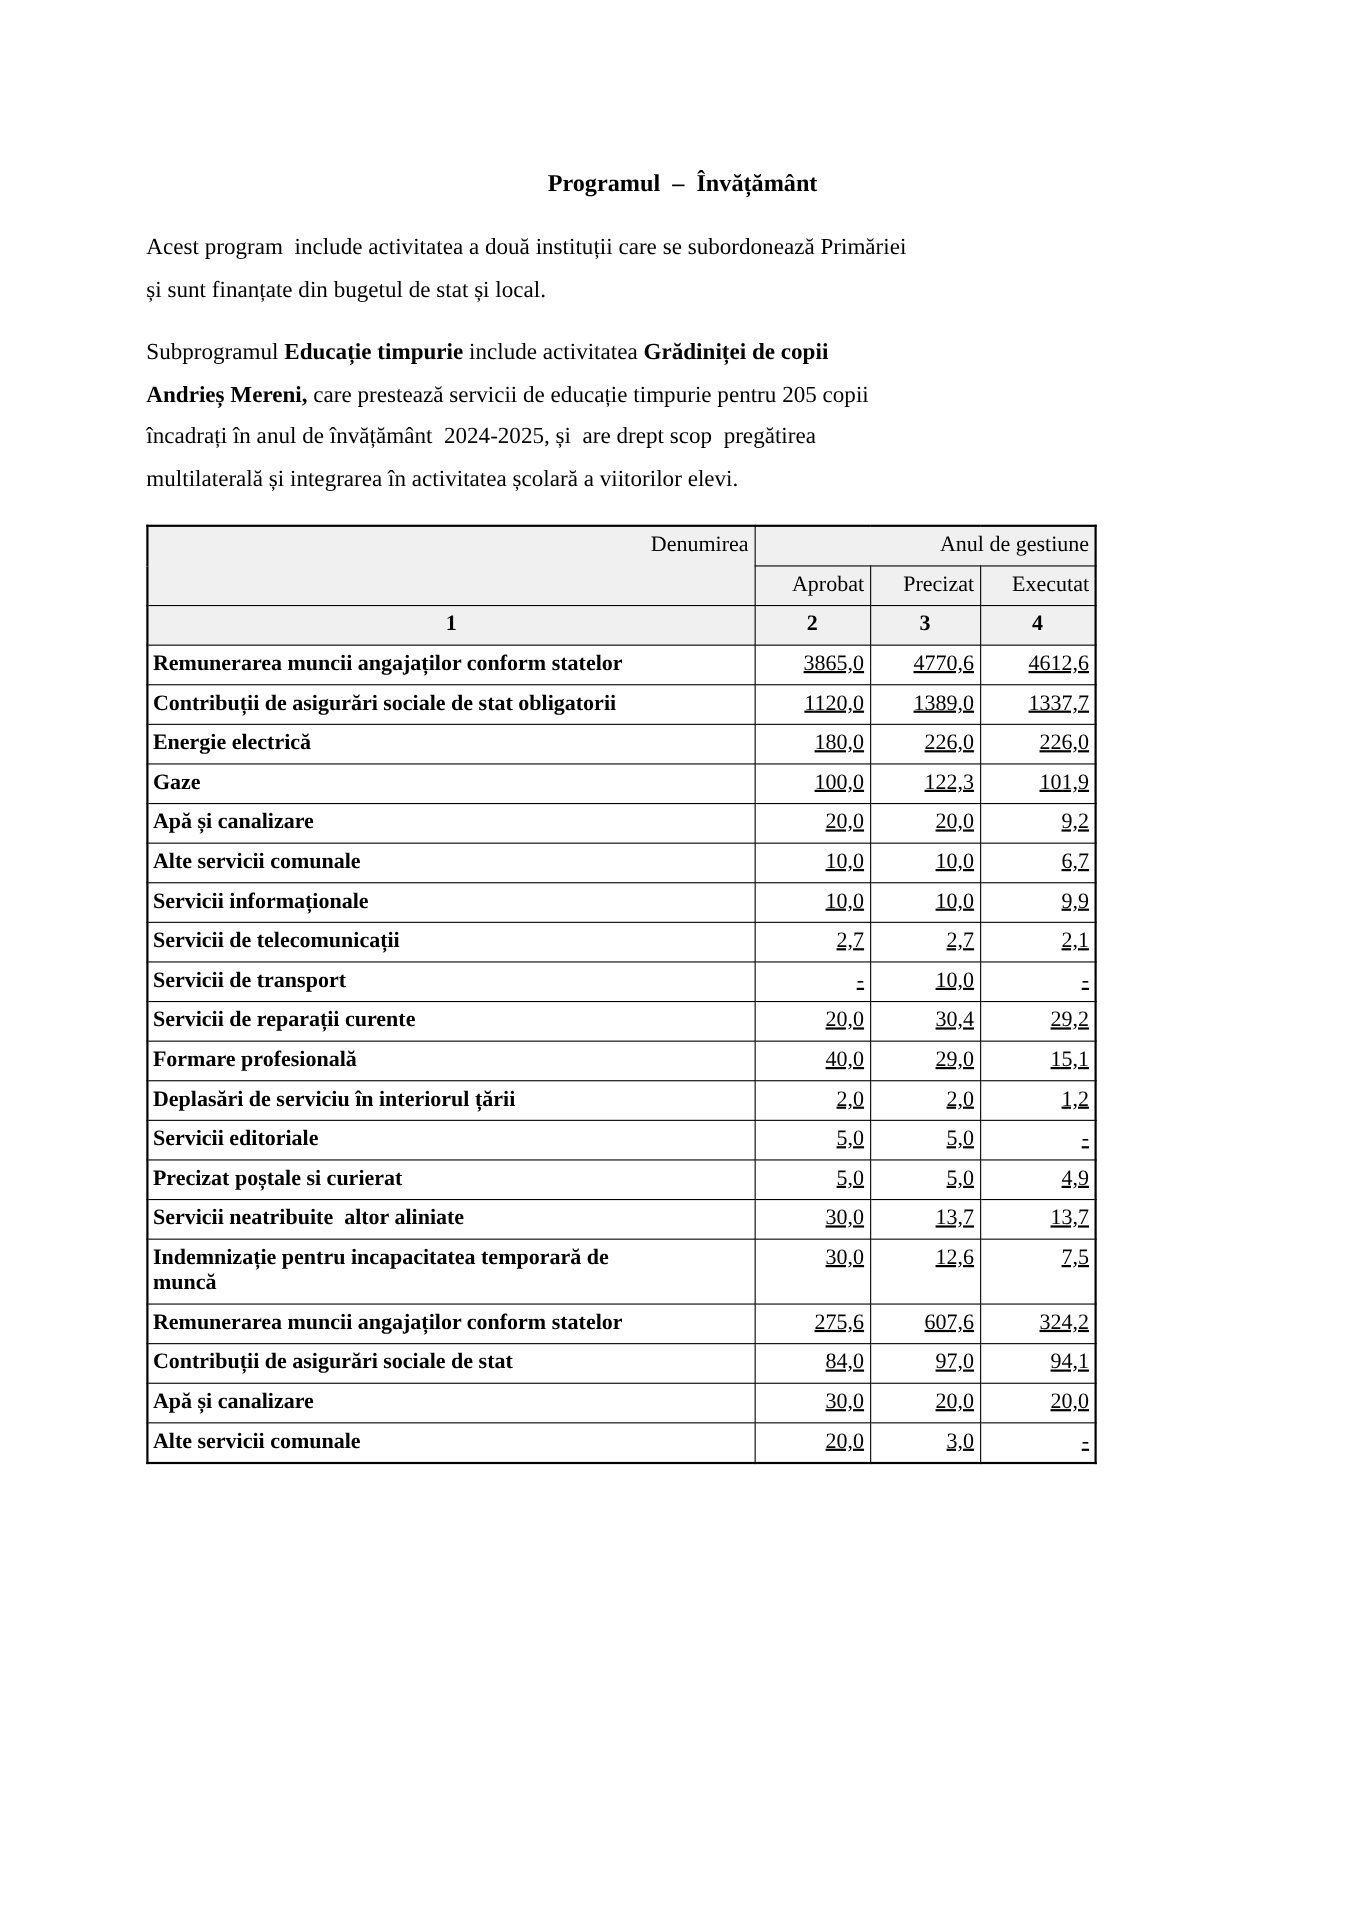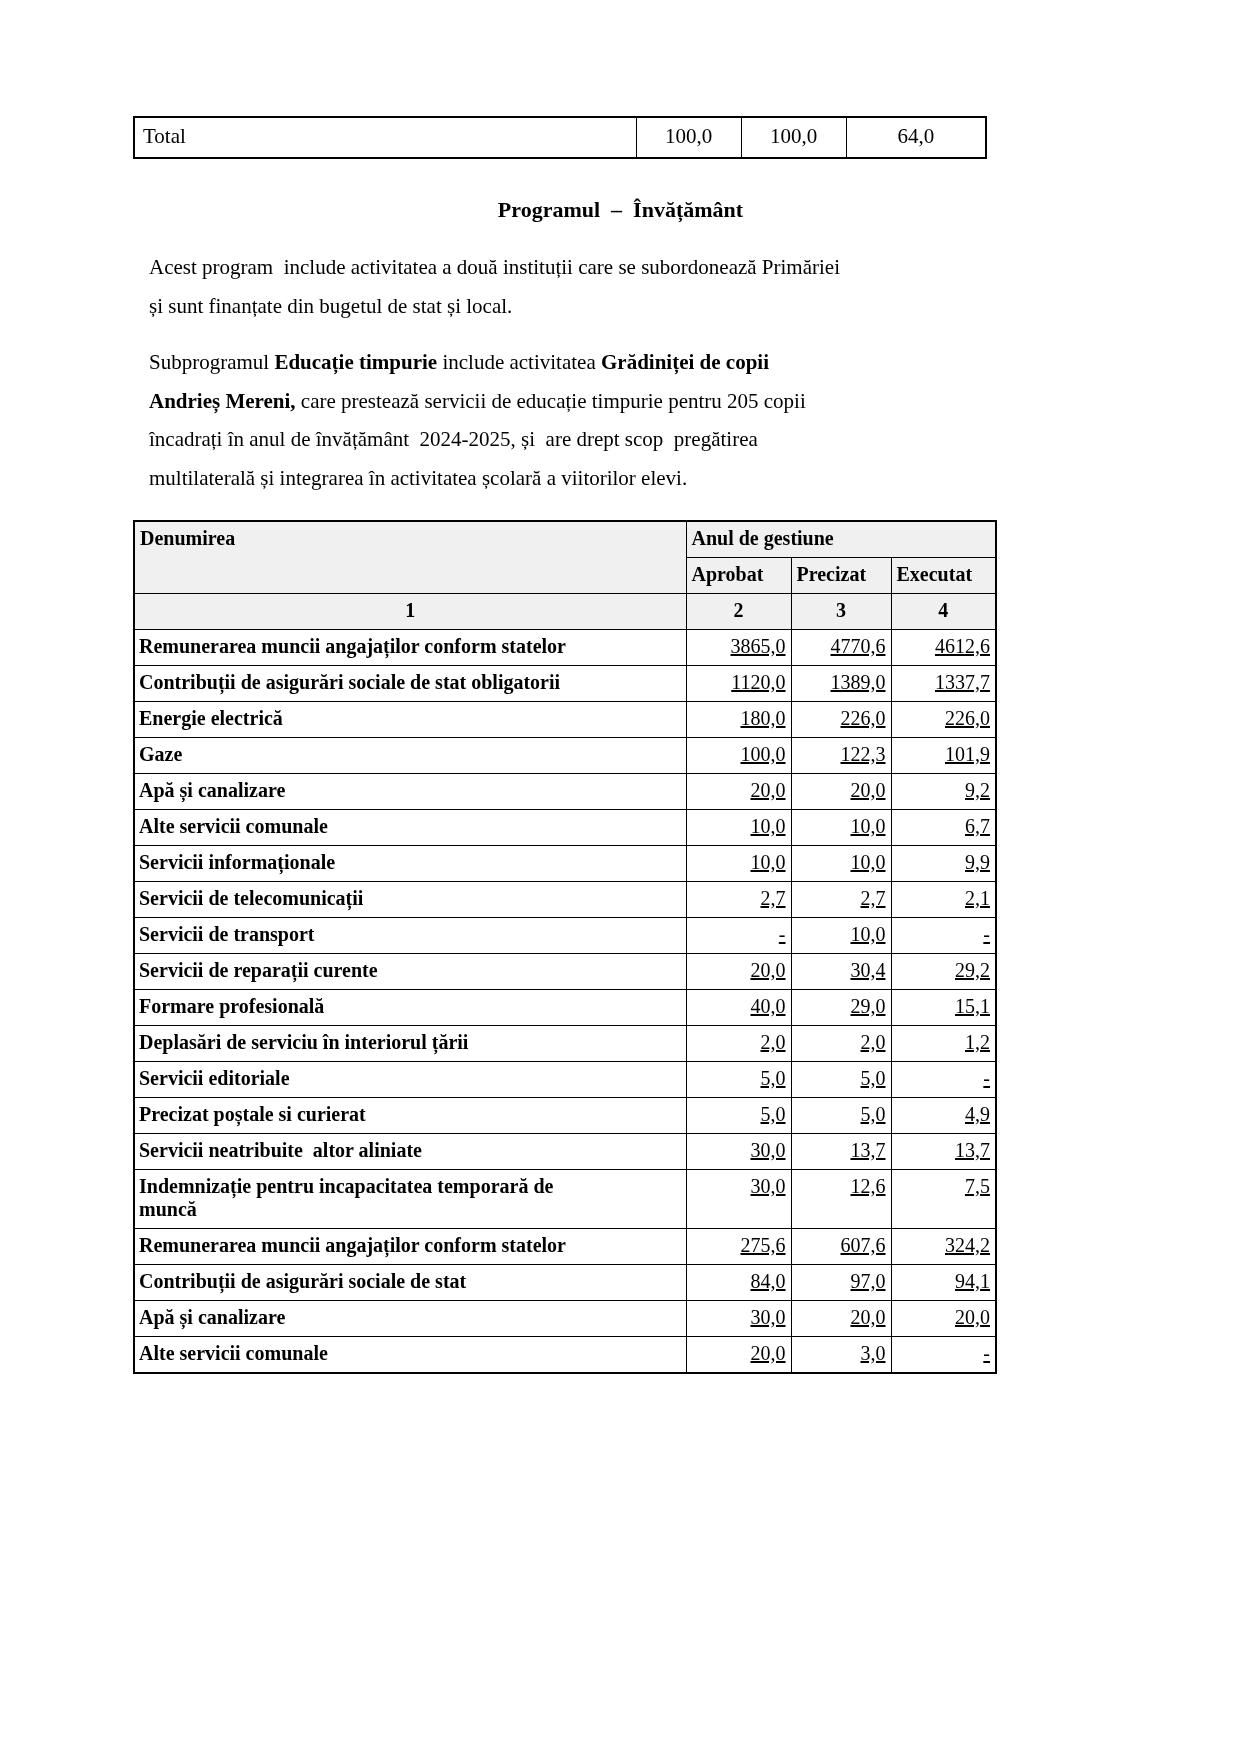--- a/index.html
+++ b/index.html
@@ -35,66 +35,49 @@
     font-size: 22px;
     white-space: pre-wrap;
   }
 
   p.doc {
     margin-top: 17px;
     font-size: 21px;
     line-height: 1.85;
     white-space: pre-wrap;
     width: 980px;
-    margin-left: 16px;
   }
   p.doc:first-of-type { margin-top: 25px; }
 
   
   .budget-table { width: 862px; border: 2px solid #000; margin-top: 22px; font-size: 20px; }
   .budget-table th, .budget-table td {
     border: 1px solid #000;
     padding: 5px 5px 7px 5px;
     vertical-align: top;
   }
   .budget-table thead th {
     background: var(--header-bg, #f0f0f0);
-    font-weight: bold;
-    text-align: left;
+    font-weight: normal;
+    text-align: right;
     white-space: pre-wrap;
   }
   .budget-table .index-row td {
     background: var(--header-bg, #f0f0f0);
     font-weight: bold;
     text-align: center;
   }
   .budget-table td.name { text-align: left; white-space: pre-wrap; padding-left: 4px; font-weight: bold; }
   .budget-table td.num  { text-align: right; text-decoration: underline; }
 </style>
 </head>
 <body>
 
 <div class="page">
 
-  <table class="total-table">
-    <colgroup>
-      <col style="width:502px">
-        <col style="width:105px">
-        <col style="width:105px">
-        <col style="width:140px">
-    </colgroup>
-    <tbody>
-      <tr>
-        <td class="name">Total</td>
-        <td class="num">100,0</td>
-        <td class="num">100,0</td>
-        <td class="num">64,0</td>
-      </tr>
-    </tbody>
-  </table>
 
   <div class="heading">Programul  –  Învățământ</div>
 
   <p class="doc">Acest program  include activitatea a două instituții care se subordonează Primăriei
 și sunt finanțate din bugetul de stat și local.</p>
 
   <p class="doc"><span>Subprogramul </span><b>Educație timpurie</b><span> include activitatea </span><b>Grădiniței de copii
 Andrieș Mereni,</b><span> care prestează servicii de educație timpurie pentru 205 copii
 încadrați în anul de învățământ  2024-2025, și  are drept scop  pregătirea
 multilaterală și integrarea în activitatea școlară a viitorilor elevi.</span></p>

